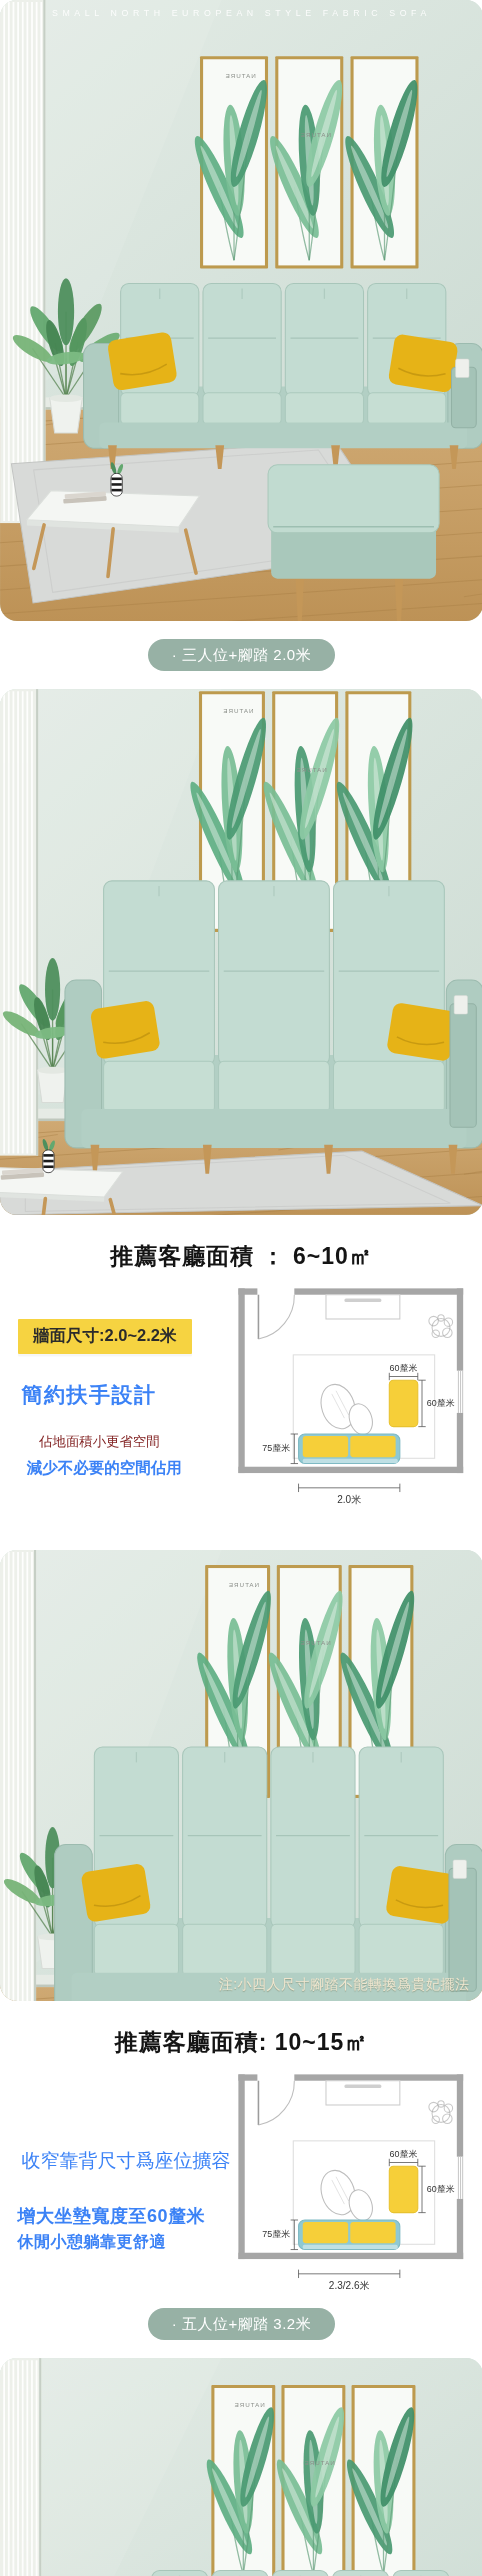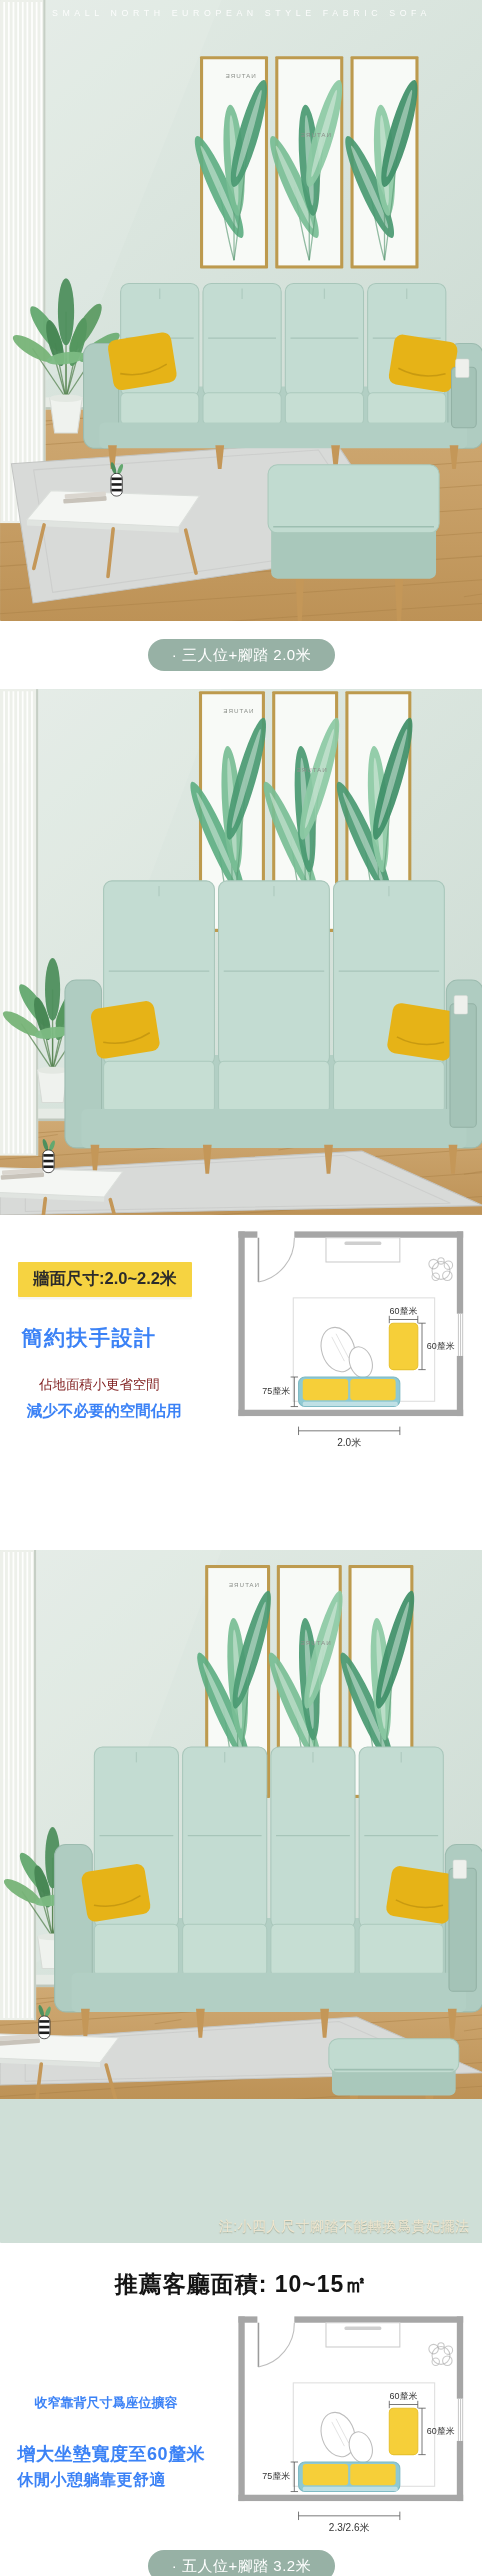--- a/index.html
+++ b/index.html
@@ -1,40 +1,40 @@
 <!DOCTYPE html>
 <html style="--badge: #97b1a5; --hl: #f6d341;font-size:8.2px"><head>
 <meta charset="utf-8">
 <style>
   *{box-sizing:border-box}
   html,body{margin:0;padding:0;background:#ffffff}
   .page{width:483px;margin:0;font-family:"Liberation Sans","DejaVu Sans",sans-serif;color:#151515}
-  .photo{position:relative;overflow:hidden;border-radius:1px;background:#cfdfd7}
+  .photo{position:relative;overflow:hidden;border-radius:17px;background:#cfdfd7}
   .photo svg{display:block}
-  .p1{height:621px}.p2{height:526px}.p3{height:693px}.p4{height:560px}
+  .p1{height:621px}.p2{height:526px}.p3{height:451px}.p4{height:560px}
   .photo-title{position:absolute;top:8.2px;left:0;width:100%;text-align:center;font-size:8.8px;
     letter-spacing:4.6px;color:rgba(255,255,255,0.88);font-weight:400;white-space:nowrap}
   .photo-note{position:absolute;right:13.4px;bottom:7.2px;font-size:14px;color:#efe6cf;
     letter-spacing:0.5px;text-shadow:0 0.5px 1px rgba(90,80,40,.35);white-space:nowrap}
   .badge-row{height:68px;display:flex;align-items:center;justify-content:center;background:#fff}
   .badge{background:var(--badge,#97b1a5);color:#fff;font-size:15px;padding:6.7px 24px;
     border-radius:23px;letter-spacing:0.5px;white-space:nowrap}
   .info{background:#fff;overflow:hidden}
   .s1{height:335px}.s2{height:289px}
   .heading{margin:26px 0 0;text-align:center;font-size:23px;font-weight:700;letter-spacing:1px;color:#141414}
   .info-body{display:flex;padding:3.1px 4.1px 0 17.5px;align-items:center}
   .left{flex:1;padding-top:13.4px}
   .chip{display:inline-block;background:var(--hl,#f6d341);color:#2b2b2b;font-size:16.5px;font-weight:600;
     padding:6.7px 15.5px;border-radius:1px;box-shadow:0 2.6px 0 rgba(0,0,0,0.035)}
   .ln{color:#3b82f6}
   .s1 .ln0{font-size:21px;font-weight:700;margin:27px 0 0 4.1px;letter-spacing:1.5px}
   .s1 .ln1{font-size:13.4px;margin:24px 0 0 21.6px;color:#7f1d1d}
   .s1 .ln2{font-size:15.5px;font-weight:600;margin:7.2px 0 0 9.3px}
   .s2 .chip{margin-left:-6.2px}
-  .s2 .ln0{font-size:13px;font-weight:700;margin:32px 0 0 17px}
+  .s2 .ln0{font-size:19px;font-weight:400;margin:32px 0 0 4px}
   .s2 .ln1{font-size:18px;font-weight:700;margin:30px 0 0 0;letter-spacing:0.5px}
   .s2 .ln2{font-size:16px;font-weight:700;margin:4.1px 0 0 0;letter-spacing:0.5px}
   .plan-holder{width:248px;flex:none;margin-top:6.2px}
   .plan-holder svg{width:248px;height:auto;display:block}
 </style>
 </head>
 <body>
 
 <main class="page">
 
@@ -369,20 +369,21 @@
             <rect x="83" y="894.08" width="22" height="44" rx="10" fill="#ffffff" stroke="#222222" stroke-width="1.5"></rect>
             <rect x="84" y="902.08" width="20" height="5" rx="0" fill="#1c1c1c"></rect>
             <rect x="84" y="913.08" width="20" height="5" rx="0" fill="#1c1c1c"></rect>
             <rect x="84" y="924.08" width="20" height="5" rx="0" fill="#1c1c1c"></rect>
           </g>
         </svg>
       </div>
   </section>
 
   <section class="info s1">
+    <h2 class="heading">推薦客廳面積 ： 6~10㎡</h2>
     <div class="info-body">
       <div class="left">
         <div class="chip">牆面尺寸:2.0~2.2米</div>
         <div class="ln ln0">簡約扶手設計</div>
         <div class="ln ln1">佔地面積小更省空間</div>
         <div class="ln ln2">減少不必要的空間佔用</div>
       </div>
       <div class="plan-holder" id="plan-0">
           <svg viewBox="0 0 470 432" width="242" xmlns="http://www.w3.org/2000/svg">
             <rect x="14" y="14" width="36" height="12" rx="0" fill="#a6a6a6"></rect>

